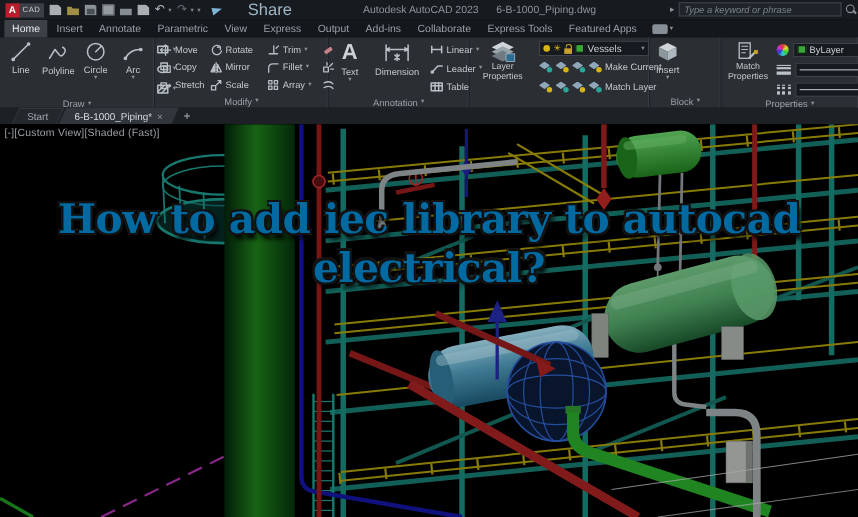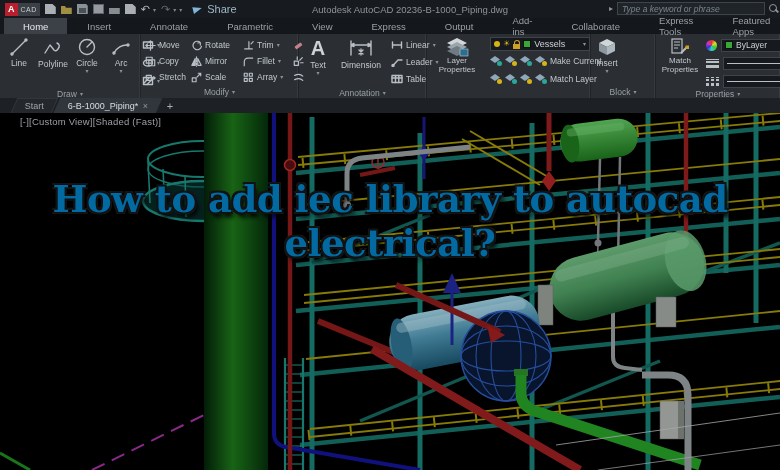--- a/index.html
+++ b/index.html
@@ -16,33 +16,33 @@
   .qi.folder{background:#b9a24a;clip-path:polygon(0 20%,38% 20%,48% 38%,100% 38%,100% 100%,0 100%)}
   .qi.save{background:#9fa7ad;clip-path:polygon(0 0,85% 0,100% 18%,100% 100%,0 100%)}
   .qi.save:after{content:"";position:absolute;left:2px;top:4px;width:7px;height:5px;background:#545b61}
   .qi.sheet{background:#aab1b7;border:1px solid #6c7379}
   .qi.plot{background:#9aa1a7;clip-path:polygon(0 40%,100% 40%,100% 100%,0 100%)}
   .qi.plot:after{content:"";position:absolute;left:2px;top:-1px;width:7px;height:5px;background:#c3c9cd}
   .uglyph{font-size:11px;line-height:11px;color:#b4bbc1}
   .uglyph.dim{color:#646b71}
   .tinycaret{font-size:6px;color:#7d848a;margin-left:-2px}
   .plane{width:0;height:0;border-left:9px solid #7fb6d9;border-top:3px solid transparent;border-bottom:4px solid transparent;transform:rotate(-14deg);margin-left:6px}
-  .share-lb{font-size:11px;color:#9fb7c6;margin-left:0}
-  .tb-title{position:absolute;left:312px;top:4px;display:flex;font-size:9.5px;color:#8d949a;white-space:nowrap}
+  .share-lb{font-size:15px;color:#9fb7c6;margin-left:18px}
+  .tb-title{position:absolute;left:330px;top:4px;display:flex;gap:16px;font-size:9.5px;color:#8d949a;white-space:nowrap}
   .searchwrap{position:absolute;right:2px;top:2px;display:flex;align-items:center;gap:4px}
   .menu-arrow{font-size:8px;color:#8d949a}
   .search{width:148px;height:13px;background:#1f2429;border:1px solid #3e444a;color:#c6cbd0;font-size:8.5px;font-style:italic;padding:0 4px;outline:none}
   .search::placeholder{color:#7d848b}
   .mag{width:9px;height:9px;position:relative}
   .mag:before{content:"";position:absolute;left:0;top:0;width:6px;height:6px;border:1.4px solid #8d949a;border-radius:50%}
   .mag:after{content:"";position:absolute;left:6px;top:6px;width:4px;height:1.5px;background:#8d949a;transform:rotate(45deg)}
 
   
   .rtabs{height:16px;background:#14171b;display:flex;align-items:stretch;padding-left:4px;gap:1px}
-  .rtab{font-size:9.5px;color:#9aa1a7;padding:0 19px;display:flex;align-items:center;cursor:default}
+  .rtab{font-size:9.5px;color:#9aa1a7;padding:0 7px;display:flex;align-items:center;cursor:default}
   .rtab.active{background:#3c4147;color:#e8eaec}
   .addon{align-self:center;margin-left:6px;display:flex;align-items:center;gap:2px}
   .addon .blk{width:14px;height:9px;background:#878e95;border-radius:2px}
 
   
   .ribbon{height:64px;background:#2b2f34;display:flex}
   .panel{position:relative;display:flex;flex-direction:column;border-right:1px solid #20242a;box-shadow:inset -1px 0 0 #343a40}
   .pc{flex:1;display:flex;padding:3px 4px 0 4px;gap:4px}
   .pf{height:12px;display:flex;align-items:center;justify-content:center;gap:3px;font-size:8.5px;color:#99a0a6}
   .bt{display:flex;flex-direction:column;align-items:center;justify-content:flex-start;min-width:30px}
@@ -75,21 +75,21 @@
   .ftabs{height:15px;background:#1d2125;display:flex;align-items:stretch;padding-left:14px;gap:2px}
   .ftab{position:relative;display:flex;align-items:center;gap:4px;font-size:9px;color:#9fa6ac;padding:0 10px;background:#24282d;transform:skewX(-24deg);border:1px solid #31363b;border-bottom:none}
   .ftab>*{transform:skewX(24deg)}
   .ftab.active{background:#31363c;color:#d8dcdf}
   .ftab .x{font-size:9px;color:#8d949a}
   .newtab{align-self:center;font-size:11px;color:#aab0b5;padding:0 6px}
 
   
   .vp{position:absolute;top:113px;left:0;width:780px;height:357px;background:#000}
   .vp svg{position:absolute;inset:0}
-  .vpctl{position:absolute;left:20px;top:3px;font-size:9.5px;color:#9aa0a5;letter-spacing:.2px}
+  .vpctl{position:absolute;left:4px;top:3px;font-size:9.5px;color:#9aa0a5;letter-spacing:.2px}
   .headline{position:absolute;left:50%;top:64px;transform:translateX(-50%);width:724px;text-align:center;
     font-family:"DejaVu Serif",serif;font-weight:700;font-size:37px;line-height:1.2;color:#0369a1;letter-spacing:-.5px;
     text-shadow:0 0 2px #000,2px 2px 0 #151515,-2px 2px 0 #151515,2px -2px 0 #151515,-2px -2px 0 #151515,3px 5px 4px rgba(0,0,0,.95)}
 </style>
 </head>
 <body>
 
 <div class="page">
 
   <div class="titlebar">

